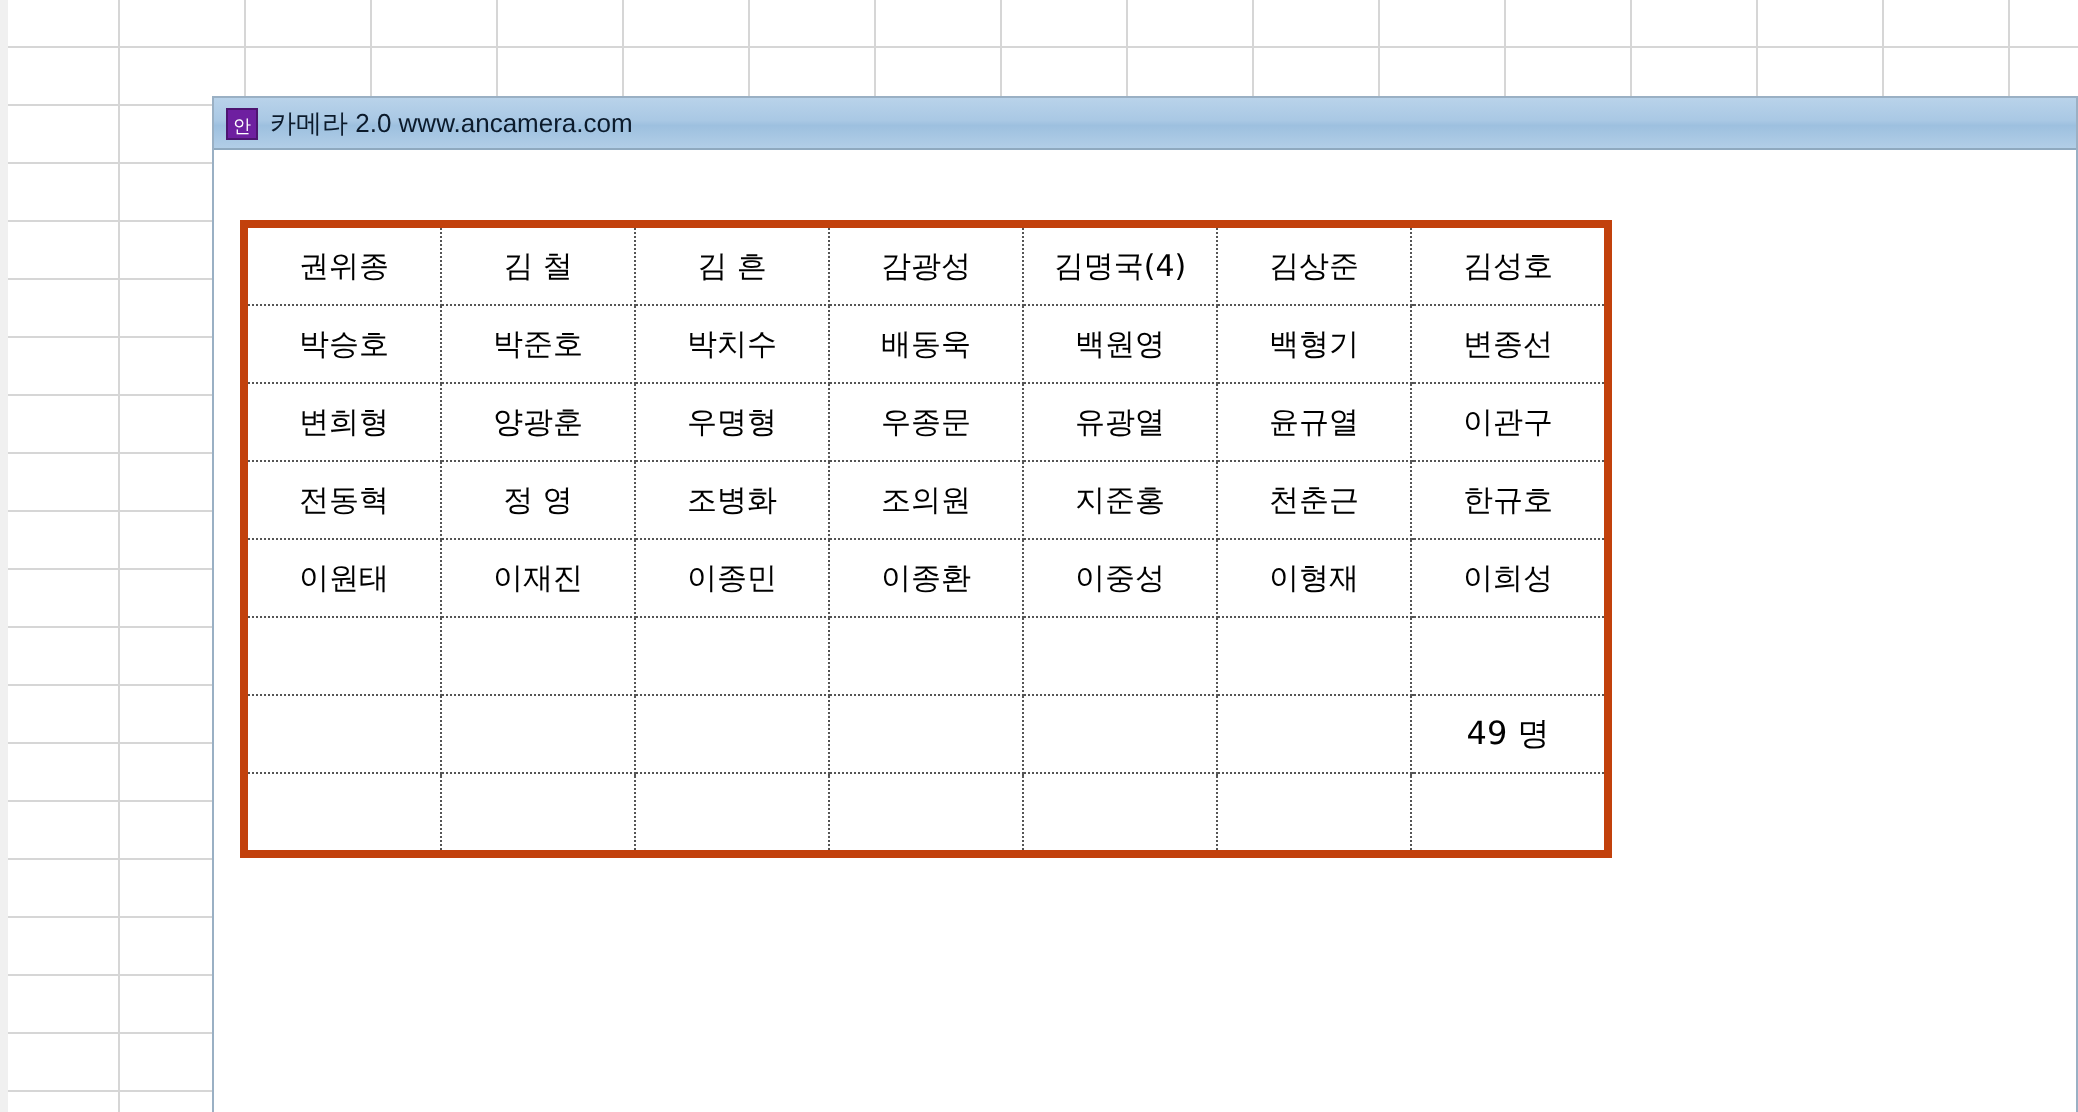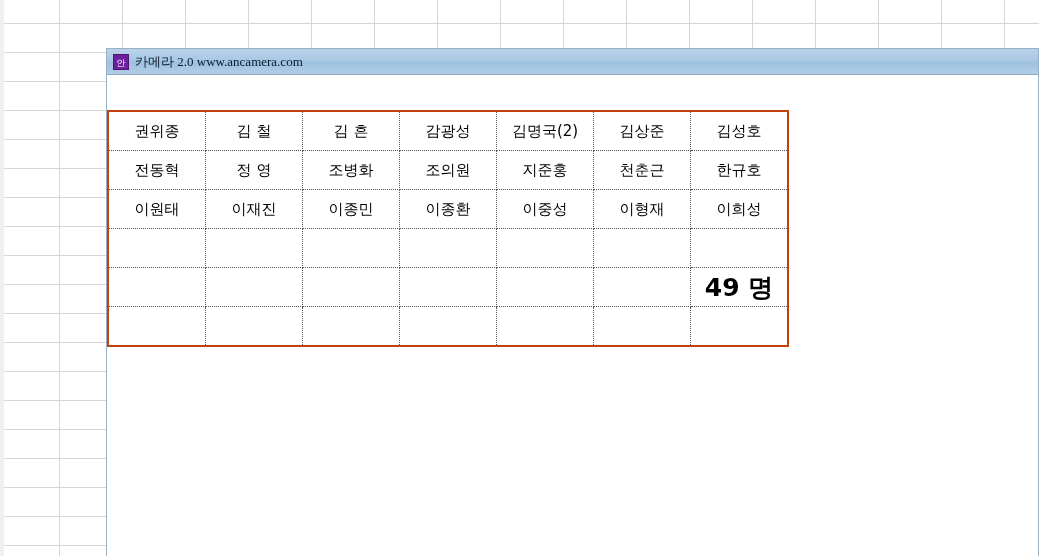--- a/index.html
+++ b/index.html
@@ -65,36 +65,36 @@
     text-align: center;
     font-family: "Liberation Sans", sans-serif;
     margin-right: 6px;
     border: 1px solid #4d1470;
     box-sizing: border-box;
     flex: none;
   }
   #title-text {
     font-size: 13px;
     color: #0b1a2b;
-    font-family: Liberation Serif, serif;
+    font-family: Liberation Sans, sans-serif;
     white-space: nowrap;
   }
   #window-body {
     position: relative;
     background: #ffffff;
     height: 481px;
   }
   
   #name-table {
     position: absolute;
-    left: 0;
+    left: 13px;
     top: 35px;
     border-collapse: collapse;
     table-layout: fixed;
-    border: 2px solid #c2410c;
+    border: 4px solid #c2410c;
   }
   #name-table td {
     width: 96px;
     height: 38px;
     text-align: center;
     vertical-align: middle;
     font-family: "DejaVu Sans", sans-serif;
     font-size: 15px;
     color: #000000;
     border-right: 1px dotted #555555;
@@ -103,22 +103,22 @@
     white-space: nowrap;
     overflow: hidden;
   }
   #name-table td:last-child {
     border-right: none;
   }
   #name-table tr:last-child td {
     border-bottom: none;
   }
   #name-table td.total {
-    font-size: 25px;
-    font-weight: bold;
+    font-size: 16px;
+    font-weight: normal;
   }
   #name-table td.empty { }
 </style>
 </head>
 <body>
 
 <div id="screen">
 
   <div id="grid"></div>
   <div id="left-strip"></div>
@@ -131,23 +131,41 @@
     </div>
 
     <div id="window-body">
       <table id="name-table">
         <tbody>
           <tr>
             <td>권위종</td>
             <td>김  철</td>
             <td>김  흔</td>
             <td>감광성</td>
-            <td>김명국(2)</td>
+            <td>김명국(4)</td>
             <td>김상준</td>
             <td>김성호</td>
+          </tr>
+          <tr>
+            <td>박승호</td>
+            <td>박준호</td>
+            <td>박치수</td>
+            <td>배동욱</td>
+            <td>백원영</td>
+            <td>백형기</td>
+            <td>변종선</td>
+          </tr>
+          <tr>
+            <td>변희형</td>
+            <td>양광훈</td>
+            <td>우명형</td>
+            <td>우종문</td>
+            <td>유광열</td>
+            <td>윤규열</td>
+            <td>이관구</td>
           </tr>
           <tr>
             <td>전동혁</td>
             <td>정  영</td>
             <td>조병화</td>
             <td>조의원</td>
             <td>지준홍</td>
             <td>천춘근</td>
             <td>한규호</td>
           </tr>

